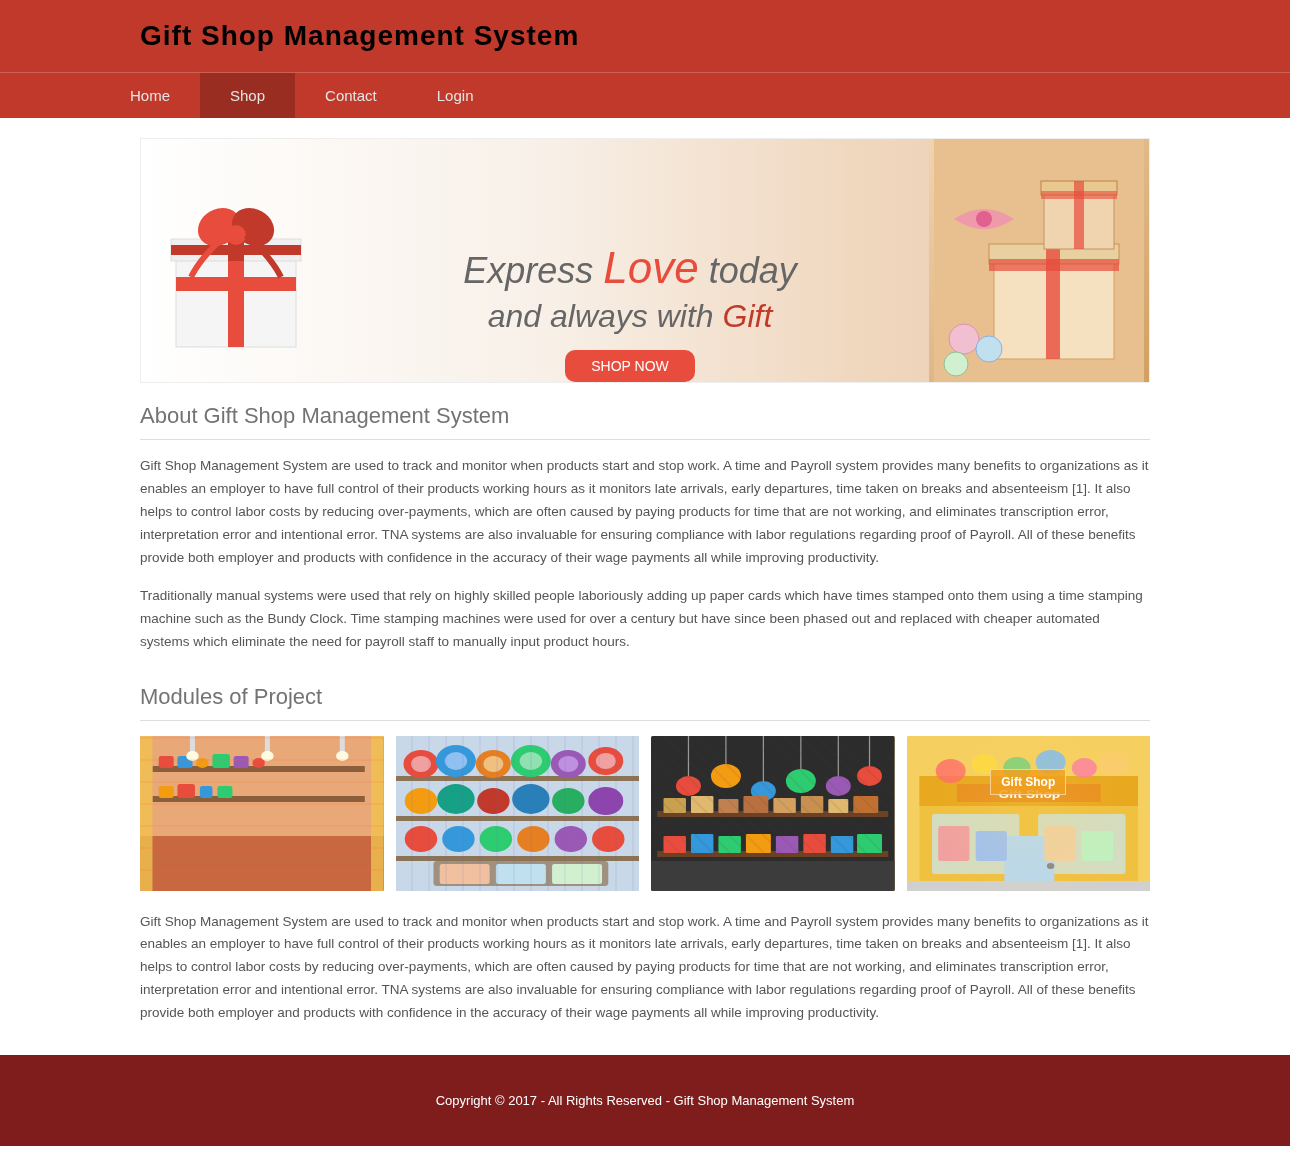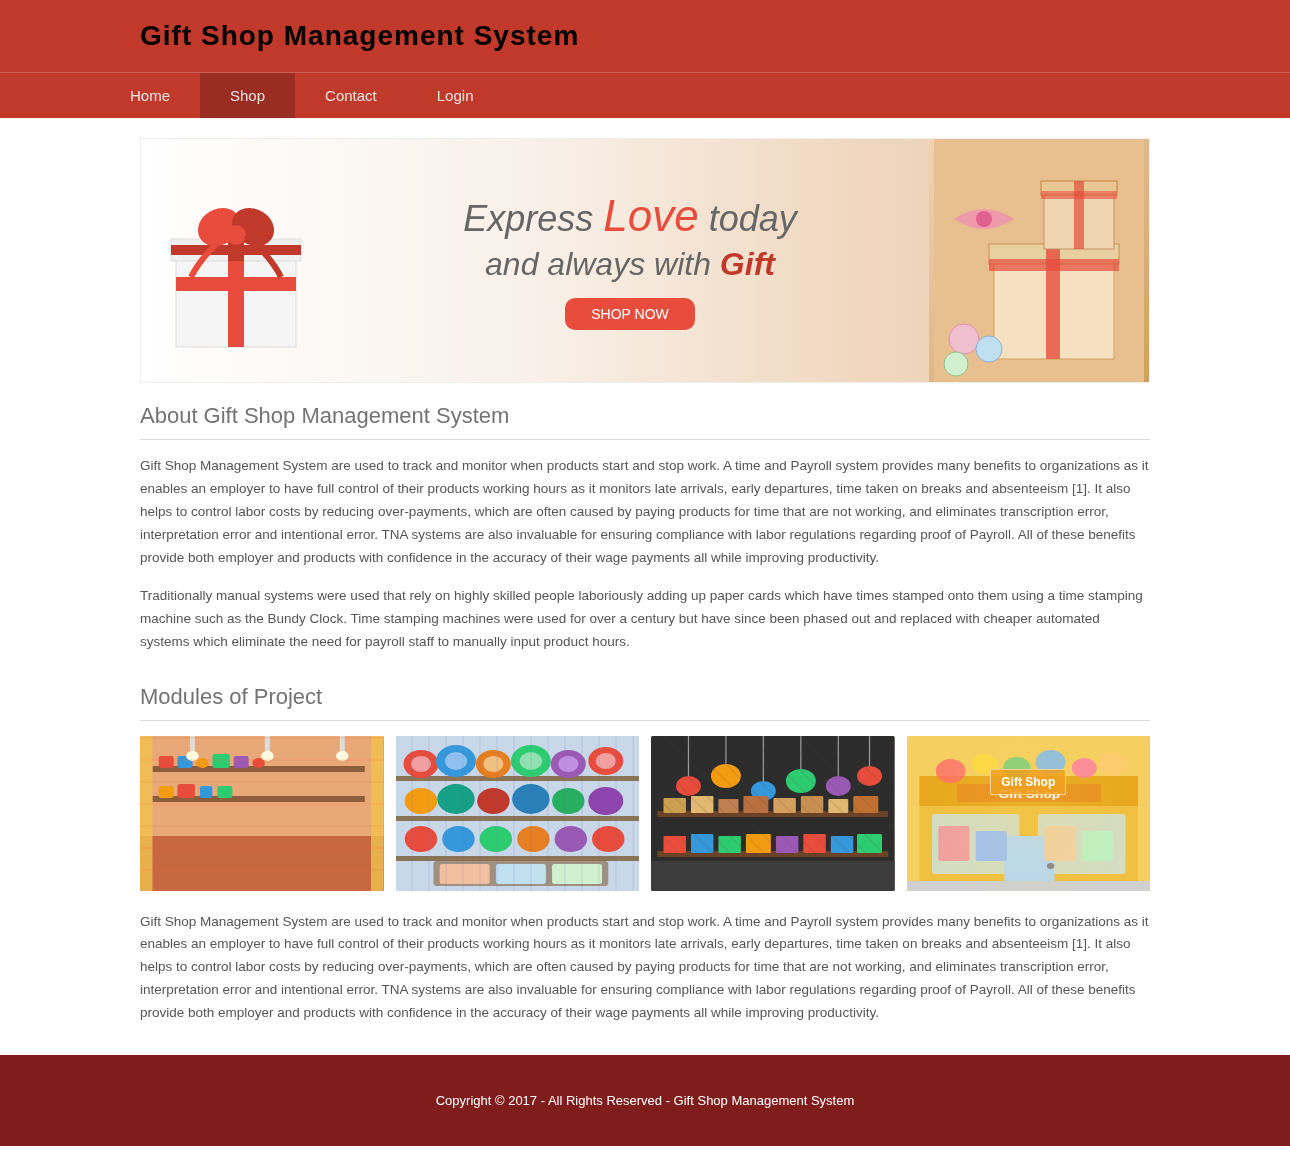--- a/index.html
+++ b/index.html
@@ -176,21 +176,21 @@
 
     .banner-center {
       position: absolute;
       left: 190px;
       right: 220px;
       top: 0;
       bottom: 0;
       display: flex;
       flex-direction: column;
       align-items: center;
-      justify-content: center;
+      justify-content: flex-end;
       gap: 5px;
     }
 
     .banner-right-gifts {
       position: absolute;
       right: 0;
       top: 0;
       width: 220px;
       height: 245px;
       background: linear-gradient(135deg, #f0d4b0 0%, #e0b888 50%, #d0a060 100%);
@@ -249,21 +249,21 @@
       <path d="M65 68 Q40 90 30 110" stroke="#e74c3c" stroke-width="6" fill="none"></path>
       <path d="M85 68 Q110 90 120 110" stroke="#c0392b" stroke-width="6" fill="none"></path>
     </svg>
   </div>
 
   <div class="banner-center">
     <div style="font-size:36px; color:#666; font-style:italic;">
       Express <span style="color:#e74c3c; font-size:44px; font-style:italic;">Love</span> today
     </div>
     <div style="font-size:32px; color:#666; font-style:italic;">
-      and always with <span style="color:#c0392b; font-weight:bold; font-style:italic;">Gift</span>
+      and always with <span style="color:#c0392b; font-weight:normal; font-style:italic;">Gift</span>
     </div>
     <div class="shop-now-btn">SHOP NOW</div>
   </div>
 
   <div class="banner-right-gifts">
     <svg width="210" height="245" viewBox="0 0 210 245">
 
       <rect width="210" height="245" fill="#e8c090"></rect>
 
       <rect x="60" y="120" width="120" height="100" fill="#f5e0c0" stroke="#d4a060" stroke-width="1"></rect>

